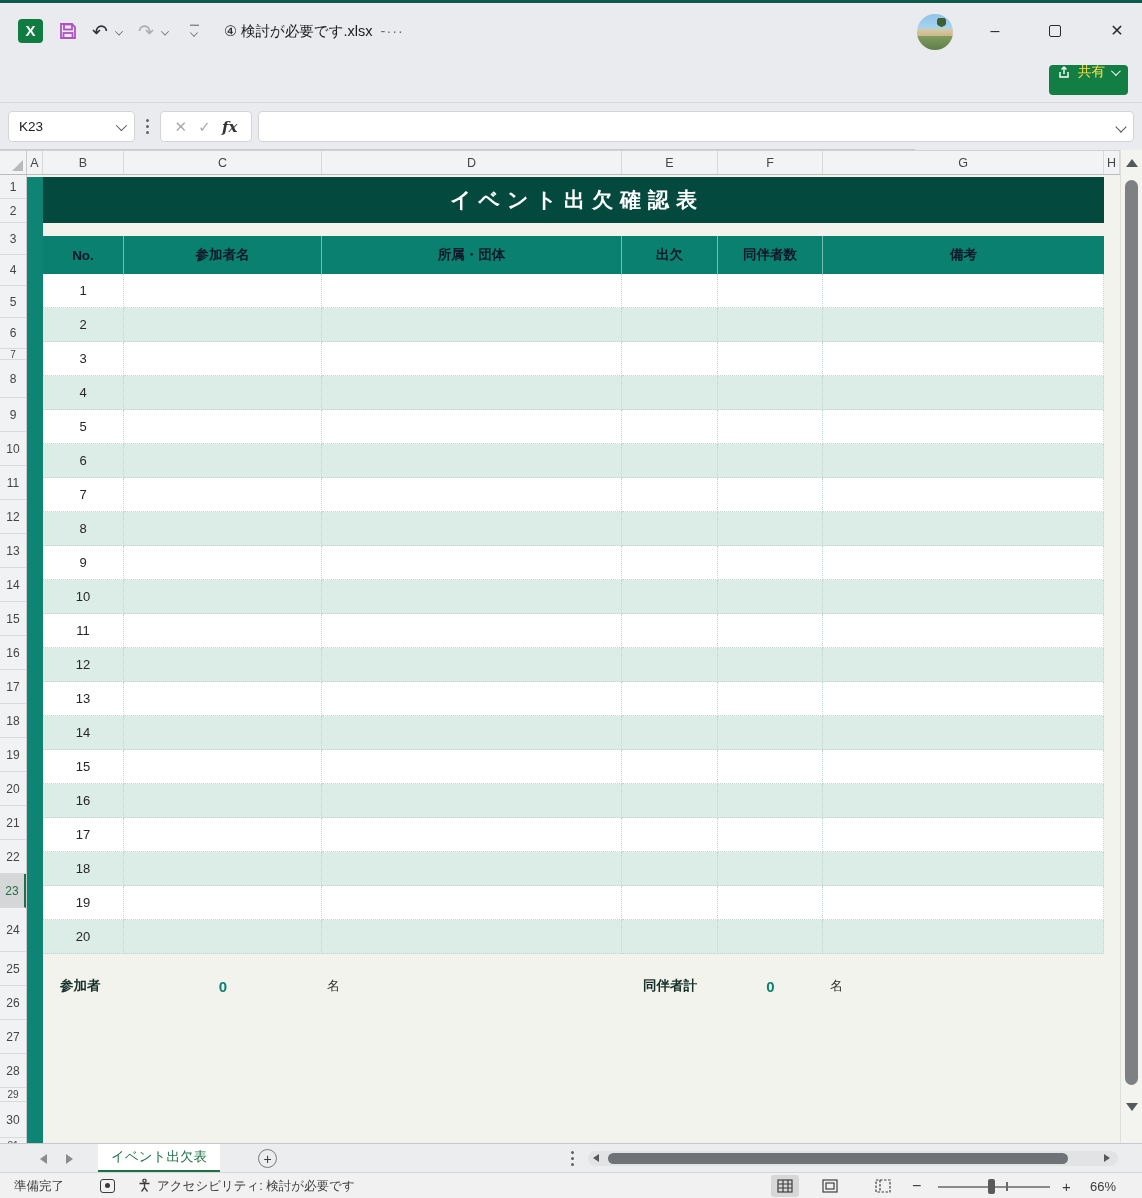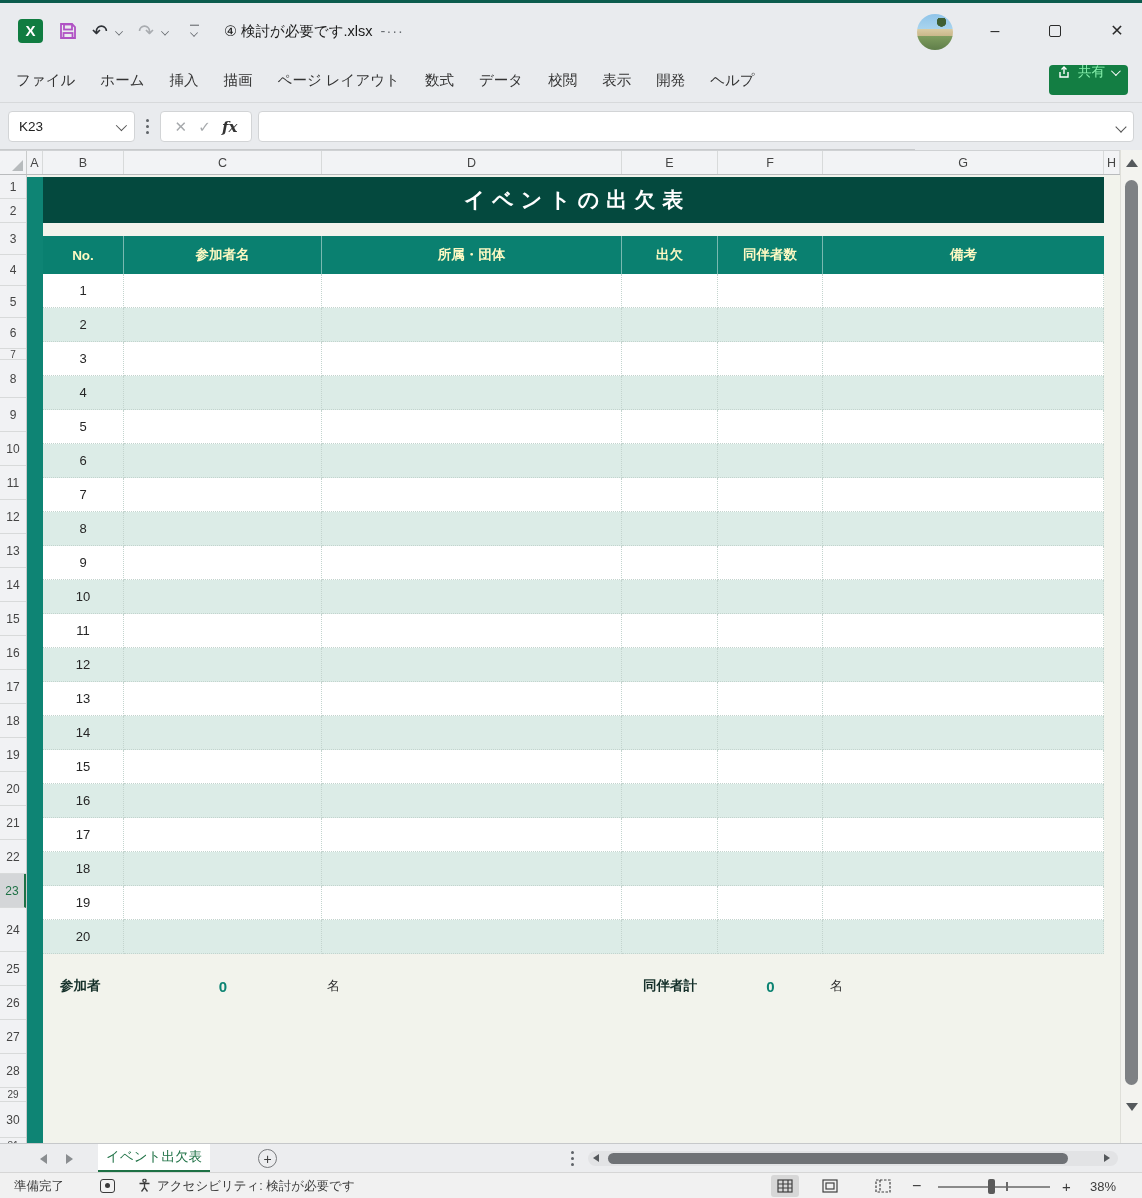--- a/index.html
+++ b/index.html
@@ -29,21 +29,21 @@
      background:linear-gradient(180deg,#8FC4E9 0%,#A9D4EE 42%,#D9CBA2 42%,#C9B689 62%,#7E9C5E 62%,#5F7E49 100%); }
   .avatar:after { content:""; position:absolute; left:20px; top:4px; width:9px; height:13px; background:radial-gradient(circle at 50% 30%, #3E5F33 0 45%, transparent 50%); }
   .winbtn { position:absolute; top:0; width:46px; height:55px; display:flex; align-items:center; justify-content:center; color:#2b2b2b; }
   .winbtn.min { left:972px; } .winbtn.max { left:1032px; } .winbtn.close { left:1094px; }
   .maxbox { width:12px; height:12px; border:1.3px solid #2b2b2b; border-radius:2px; }
 
   
   #ribbon { position:absolute; left:0; top:58px; width:1142px; height:45px; background:#E9EBEE; border-bottom:1px solid #D7D9DB; }
   #ribbon-tabs { position:absolute; left:16px; top:0; height:44px; display:flex; align-items:center; gap:25px; }
   .rtab { font-size:14.5px; color:#333; white-space:nowrap; cursor:default; }
-  #share-btn { position:absolute; right:14px; top:7px; height:30px; background:#137E43; border-radius:4px; color:#86efac; display:flex; align-items:center; padding:0 10px 16px 9px; gap:6px; font-size:13.5px; }
+  #share-btn { position:absolute; right:14px; top:7px; height:30px; background:#137E43; border-radius:4px; color:#fde047; display:flex; align-items:center; padding:0 10px 16px 9px; gap:6px; font-size:13.5px; }
   #share-btn .chev { width:7px; height:7px; border-right:1.4px solid #fff; border-bottom:1.4px solid #fff; transform:rotate(45deg) translateY(-2px); }
 
   
   #formulabar { position:absolute; left:0; top:103px; width:915px; height:47px; background:#E9EBEE; border-bottom:1px solid #C8CACC; }
   #name-box { position:absolute; left:8px; top:8px; width:127px; height:31px; background:#fff; border:1px solid #D2D4D6; border-radius:4px; display:flex; align-items:center; padding:0 10px; font-size:13.5px; color:#222; }
   #name-box .chev { margin-left:auto; width:8px; height:8px; border-right:1.5px solid #555; border-bottom:1.5px solid #555; transform:rotate(45deg) translateY(-2px); }
   .dots-v { position:absolute; left:146px; top:16px; width:3px; display:flex; flex-direction:column; gap:3px; }
   .dots-v i { width:3px; height:3px; background:#5f6368; border-radius:50%; }
   #fx-group { position:absolute; left:160px; top:8px; width:92px; height:31px; background:#fff; border:1px solid #D2D4D6; border-radius:4px; display:flex; align-items:center; justify-content:space-around; padding:0 8px; }
   #fx-group .x { color:#A6A9AC; font-size:15px; }
@@ -73,36 +73,36 @@
   #gridcontent { position:absolute; left:27px; top:175px; width:1093px; height:968px; background:#F2F3EC; overflow:hidden; }
   #a-strip { position:absolute; left:0; top:2px; width:16px; height:966px; background:#0E8474; }
   #content { position:absolute; left:16px; top:2px; width:1061px; }
   #banner { height:46px; background:#04493E; color:#fff; font-weight:bold; font-size:21px; letter-spacing:7px; display:flex; align-items:center; justify-content:center; padding-left:7px; }
   #fields { height:127px; background:#E2EFEA; position:relative; }
   .field-row { height:31.75px; position:relative; }
   .field-label { position:absolute; left:5px; top:50%; transform:translateY(-50%); font-weight:bold; font-size:14.5px; color:#176050; }
   .field-value { position:absolute; left:282px; top:50%; transform:translateY(-50%); font-size:13.5px; color:#7B8B86; }
   .gap13 { height:13px; } .gap14 { height:14px; } .rest { height:12px; }
   #thead { height:38px; display:flex; background:#0A8070; }
-  .th { height:100%; display:flex; align-items:center; justify-content:center; color:#fef9c3; font-weight:bold; font-size:13.5px; border-right:1px solid rgba(255,255,255,.45);text-align:center; }
+  .th { height:100%; display:flex; align-items:center; justify-content:center; color:#0f172a; font-weight:bold; font-size:13.5px; border-right:1px solid rgba(255,255,255,.45);text-align:center; }
   .th:last-child { border-right:none; }
   #tbody .trow { height:34px; display:flex; }
   #tbody .trow.odd { background:#FFFFFF; } #tbody .trow.even { background:#DCECE7; }
   .td { height:100%; border-right:1px dotted #C3D4CE; border-bottom:1px dotted #C3D4CE; display:flex; align-items:center; justify-content:center; font-size:13px; color:#262626; }
   #summary { height:36px; position:relative; }
   #summary .lbl { position:absolute; top:50%; transform:translateY(-50%); font-weight:bold; font-size:13.5px; color:#15302A; }
   #summary .val { position:absolute; top:50%; transform:translateY(-50%); font-weight:bold; font-size:15px; color:#0C8372; text-align:center; }
   #summary .unit { position:absolute; top:50%; transform:translateY(-50%); font-size:13px; color:#2e2e2e; }
 
   
   #tabsbar { position:absolute; left:0; top:1143px; width:1142px; height:29px; background:#ECEDEF; border-top:1px solid #C6C8CA; }
   .nav-tri { position:absolute; top:10px; width:0; height:0; border-style:solid; }
   .nav-left { left:40px; border-width:5px 7px 5px 0; border-color:transparent #8A8D90 transparent transparent; }
   .nav-right { left:66px; border-width:5px 0 5px 7px; border-color:transparent transparent transparent #8A8D90; }
-  #sheet-tab { position:absolute; left:98px; top:0; width:112px; height:29px; background:#fff; border-bottom:3px solid #1E7145; color:#1E7145; font-size:13.5px; display:flex; align-items:center; justify-content:center; }
+  #sheet-tab { position:absolute; left:98px; top:0; width:122px; height:29px; background:#fff; border-bottom:3px solid #1E7145; color:#1E7145; font-size:13.5px; display:flex; align-items:center; justify-content:center; }
   #add-sheet { position:absolute; left:258px; top:5px; width:19px; height:19px; border:1px solid #77797C; border-radius:50%; display:flex; align-items:center; justify-content:center; color:#3c3c3c; font-size:14px; line-height:1; }
   .dots-v2 { position:absolute; left:571px; top:7px; width:3px; display:flex; flex-direction:column; gap:3px; }
   .dots-v2 i { width:3px; height:3px; background:#5f6368; border-radius:50%; }
   #hscroll { position:absolute; left:588px; top:7px; width:530px; height:15px; background:#E2E3E5; border-radius:8px; }
   #hscroll .tri-l { position:absolute; left:5px; top:3px; border-style:solid; border-width:4.5px 6px 4.5px 0; border-color:transparent #55595C transparent transparent; }
   #hscroll .tri-r { position:absolute; right:8px; top:3px; border-style:solid; border-width:4.5px 0 4.5px 6px; border-color:transparent transparent transparent #55595C; }
   #hthumb { position:absolute; left:20px; top:2px; width:460px; height:11px; background:#6F7276; border-radius:6px; }
 
   
   #statusbar { position:absolute; left:0; top:1172px; width:1142px; height:26px; background:#F1F1F1; border-top:1px solid #D6D6D6; font-size:12.5px; color:#3c3c3c; }
@@ -151,33 +151,20 @@
   </div>
   <div class="avatar"></div>
   <div class="winbtn min">–</div>
   <div class="winbtn max">
       <span class="maxbox"></span>
     </div>
   <div class="winbtn close">✕</div>
 </div>
 
 <div id="ribbon">
-  <div id="ribbon-tabs">
-      <div class="rtab">ファイル</div>
-      <div class="rtab">ホーム</div>
-      <div class="rtab">挿入</div>
-      <div class="rtab">描画</div>
-      <div class="rtab">ページ レイアウト</div>
-      <div class="rtab">数式</div>
-      <div class="rtab">データ</div>
-      <div class="rtab">校閲</div>
-      <div class="rtab">表示</div>
-      <div class="rtab">開発</div>
-      <div class="rtab">ヘルプ</div>
-    </div>
   <div id="share-btn">
     <svg width="14" height="13" viewBox="0 0 14 13" fill="none" stroke="#fff" stroke-width="1.4">
       <path d="M2 6 v5 h8 v-5"></path>
         <path d="M6 8 V1.5"></path>
         <path d="M3.5 3.5 L6 1 L8.5 3.5"></path>
     </svg>
     <span>共有</span>
     <span class="chev"></span>
   </div>
 </div>
@@ -251,21 +238,21 @@
     <div class="rowh" style="height: 34px;">27</div>
     <div class="rowh" style="height: 34px;">28</div>
     <div class="rowh" style="height: 14px; font-size: 10px;">29</div>
     <div class="rowh" style="height: 36px;">30</div>
     <div class="rowh" style="height: 15px; font-size: 10px;">31</div>
   </div>
 
 <div id="gridcontent">
   <div id="a-strip"></div>
   <div id="content">
-    <div id="banner">イベントの出欠表</div>
+    <div id="banner">イベント出欠確認表</div>
     <div class="gap13"></div>
     <div id="thead">
         <div class="th" style="width: 81px;">No.</div>
         <div class="th" style="width: 198px;">参加者名</div>
         <div class="th" style="width: 300px;">所属・団体</div>
         <div class="th" style="width: 96px;">出欠</div>
         <div class="th" style="width: 105px;">同伴者数</div>
         <div class="th" style="width: 281px;">備考</div>
       </div>
     <div id="tbody">
@@ -491,14 +478,14 @@
     <svg width="16" height="14" viewBox="0 0 16 14" fill="none" stroke="#404040" stroke-width="1.2">
       <path d="M1 1 h14 v12 h-14 z" stroke-dasharray="2.5 1.5"></path>
         <path d="M5 1 v12" stroke-dasharray="2.5 1.5"></path>
     </svg>
   </span>
   <span class="sb" id="zoom-minus">−</span>
   <span id="zoom-track"></span>
   <span id="zoom-tick"></span>
   <span id="zoom-thumb"></span>
   <span class="sb" id="zoom-plus">+</span>
-  <span class="sb" id="zoom-pct">38%</span>
+  <span class="sb" id="zoom-pct">66%</span>
 </div>
 
 </body></html>

